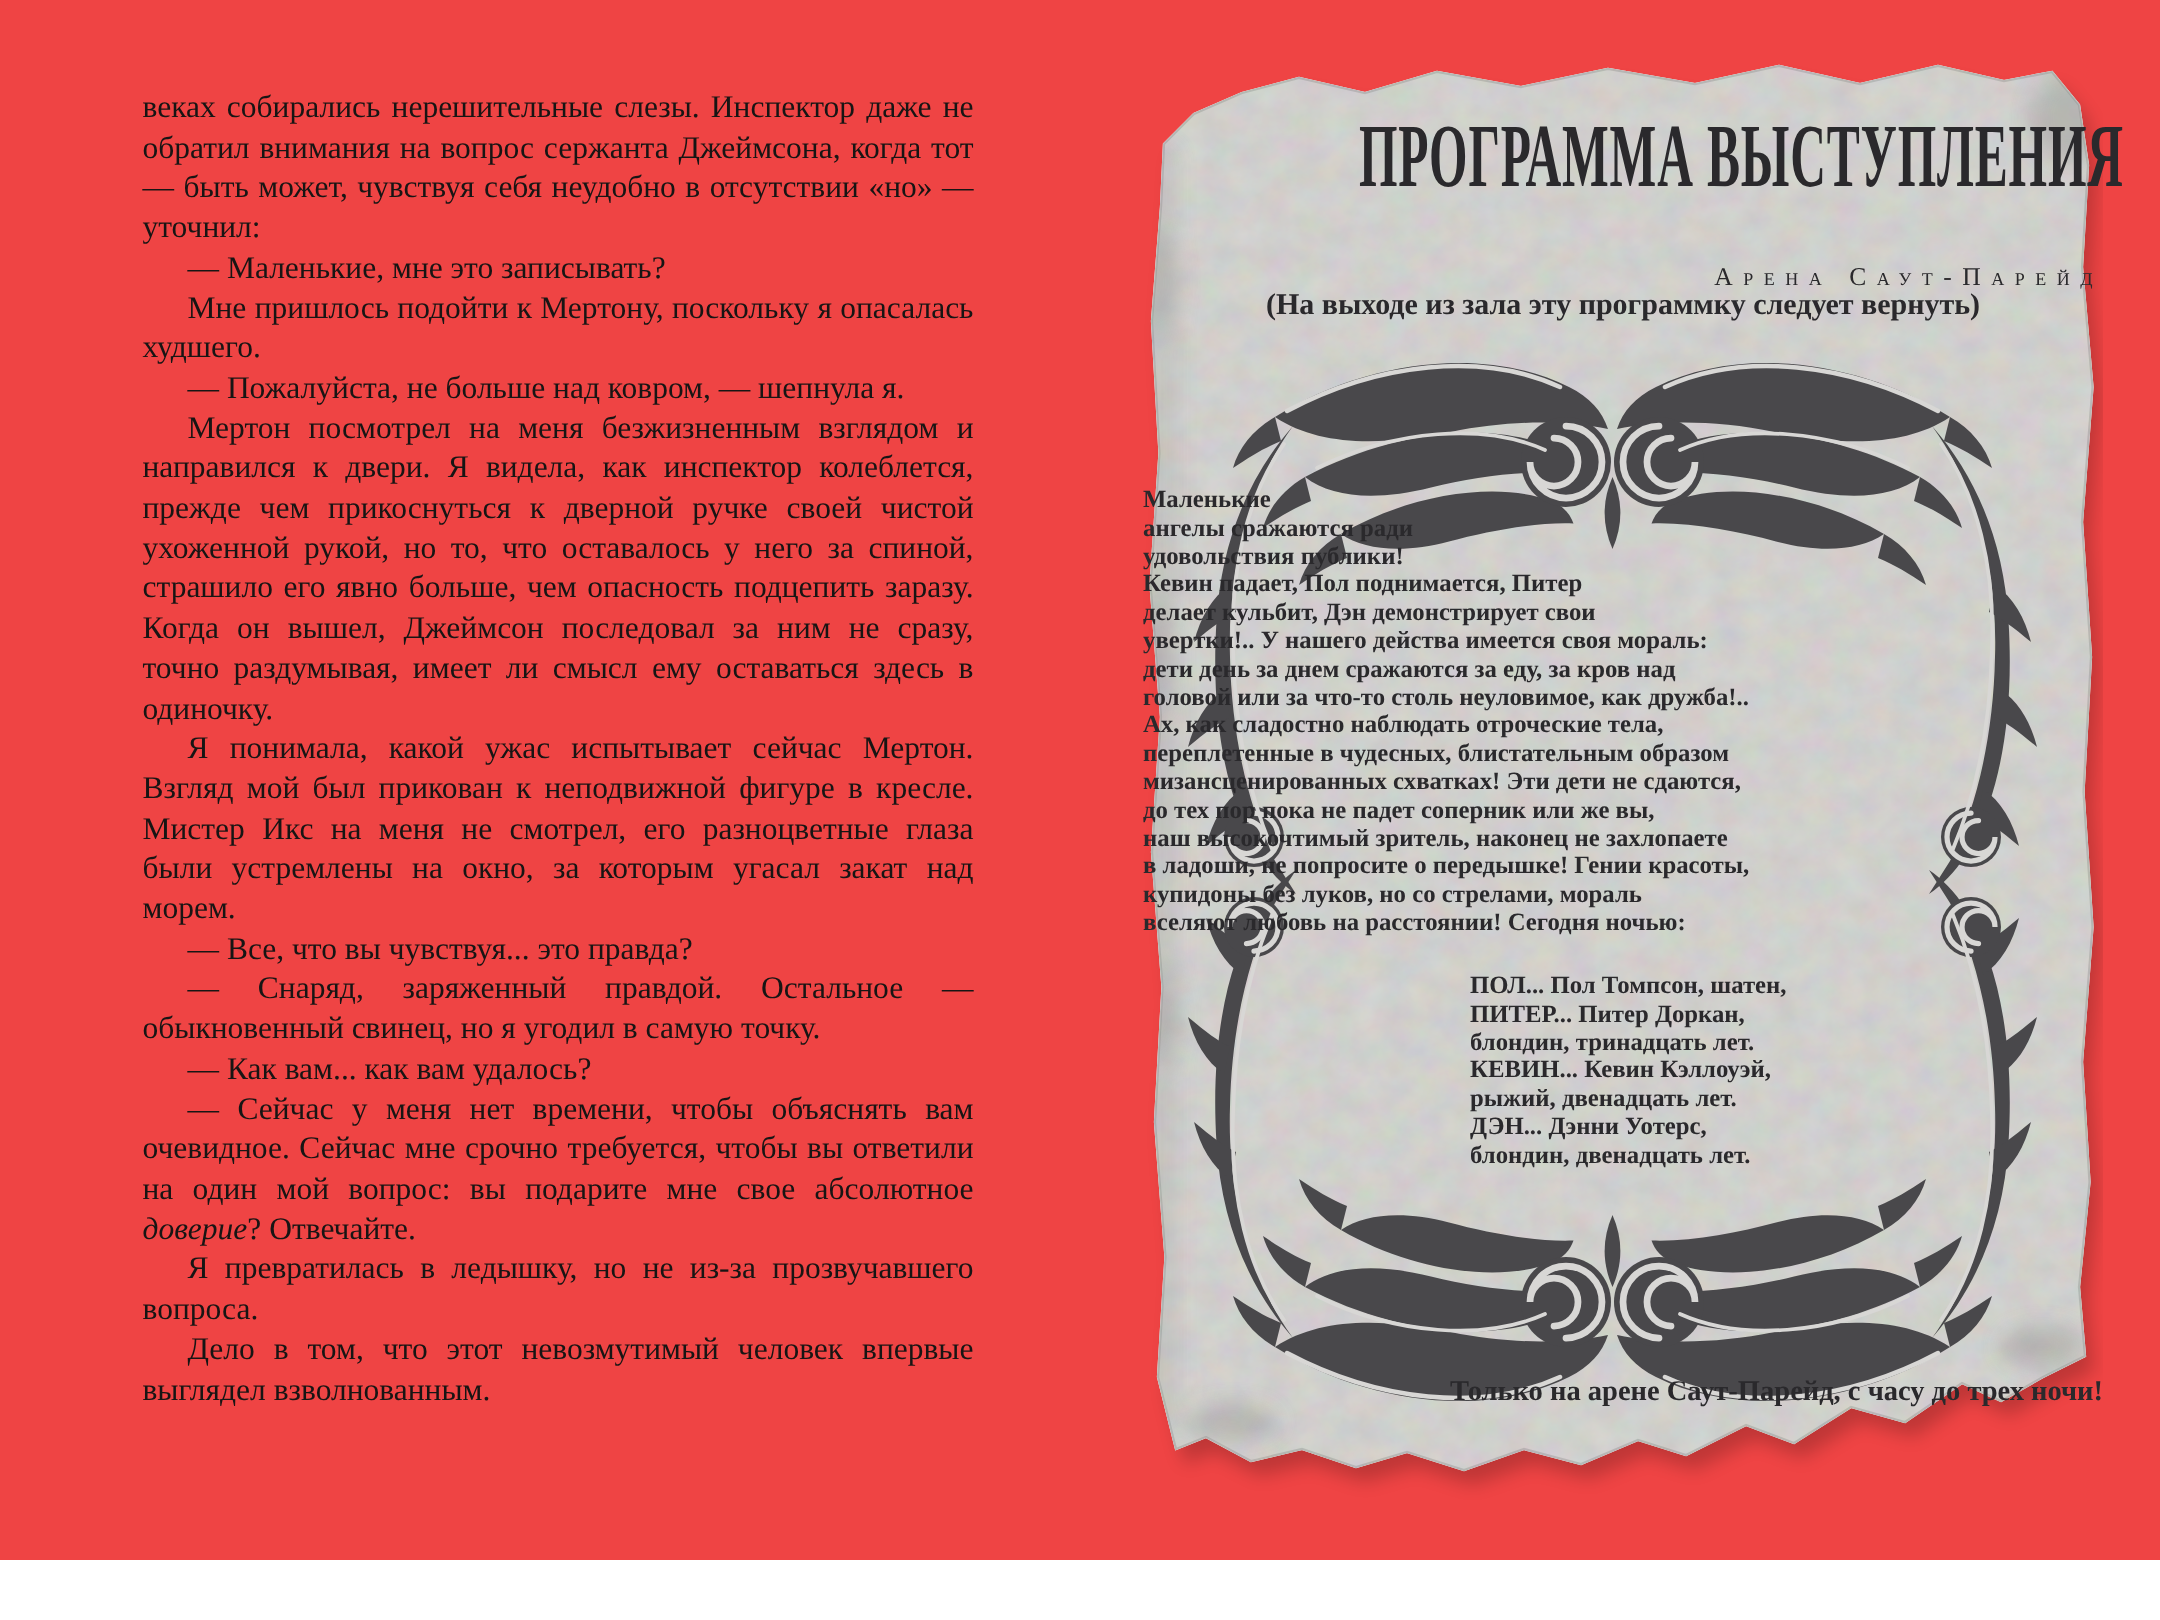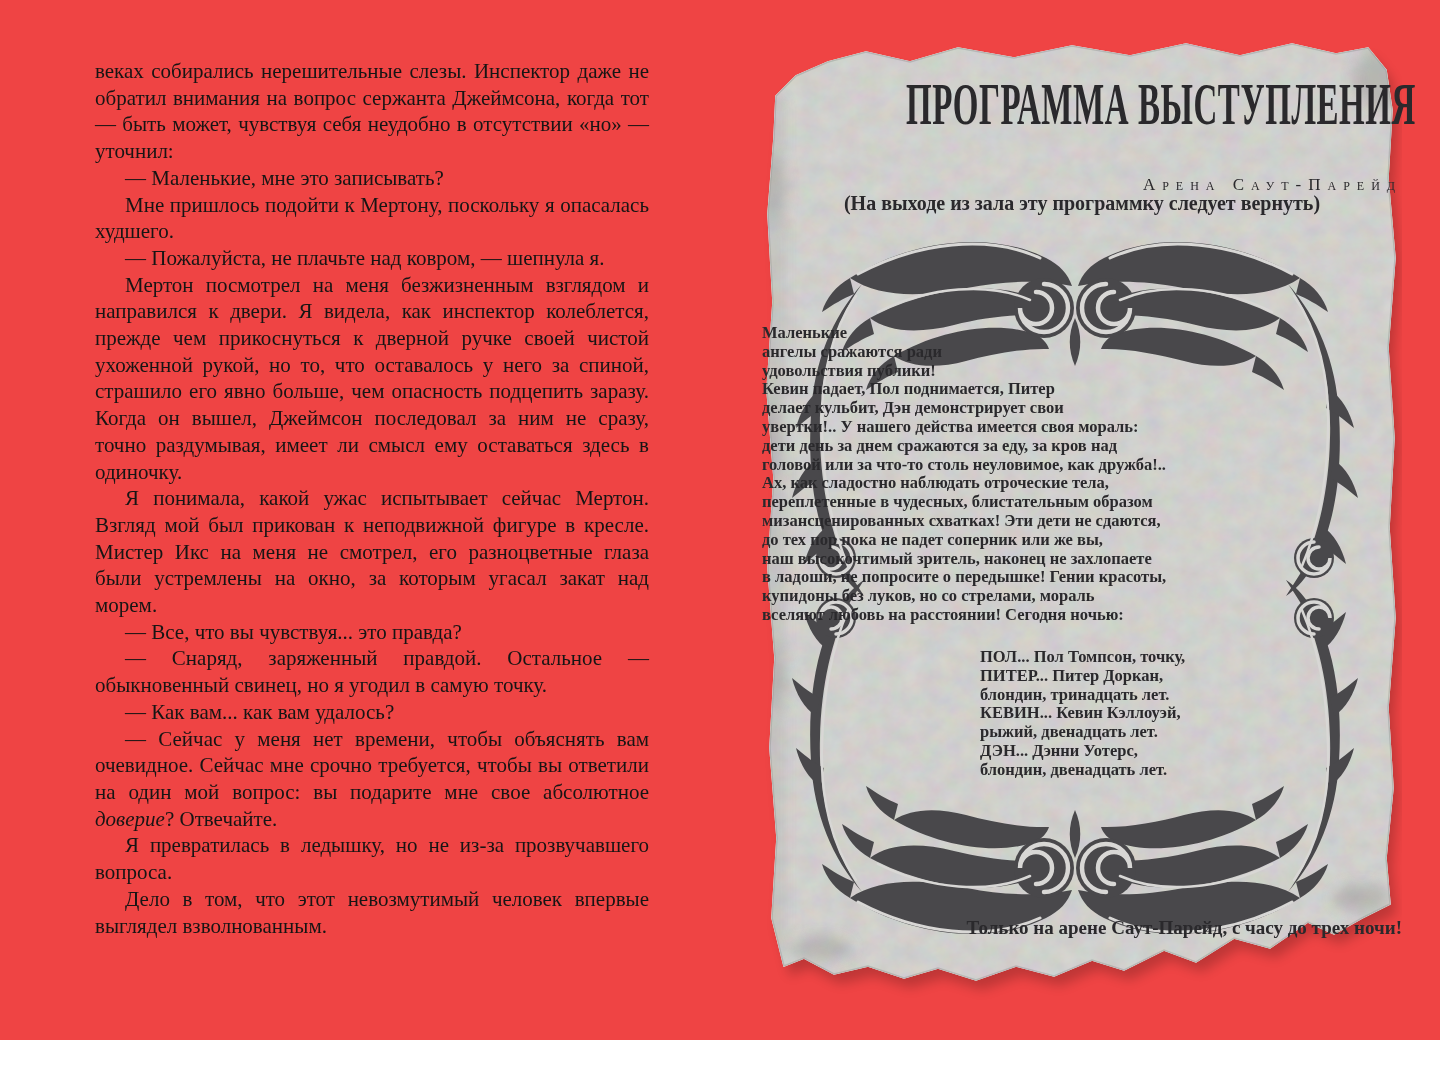--- a/index.html
+++ b/index.html
@@ -47,21 +47,21 @@
 </style>
 </head>
 <body>
 
 <div class="spread">
 
   <div class="left-page">
       <p><span>веках собирались нерешительные слезы. Инспектор даже не обратил внимания на вопрос сержанта Джеймсона, когда тот — быть может, чувствуя себя неудобно в отсутствии «но» — уточнил:</span><span></span><em></em><span></span></p>
       <p><span>— Маленькие, мне это записывать?</span><span></span><em></em><span></span></p>
       <p><span>Мне пришлось подойти к Мертону, поскольку я опасалась худшего.</span><span></span><em></em><span></span></p>
-      <p><span>— Пожалуйста, не плачьте над ковром, — шепнула я.</span><span></span><em></em><span></span></p>
+      <p><span>— Пожалуйста, не больше над ковром, — шепнула я.</span><span></span><em></em><span></span></p>
       <p><span>Мертон посмотрел на меня безжизненным взглядом и направился к двери. Я видела, как инспектор колеблется, прежде чем прикоснуться к дверной ручке своей чистой ухоженной рукой, но то, что оставалось у него за спиной, страшило его явно больше, чем опасность подцепить заразу. Когда он вышел, Джеймсон последовал за ним не сразу, точно раздумывая, имеет ли смысл ему оставаться здесь в одиночку.</span><span></span><em></em><span></span></p>
       <p><span>Я понимала, какой ужас испытывает сейчас Мертон. Взгляд мой был прикован к неподвижной фигуре в кресле. Мистер Икс на меня не смотрел, его разноцветные глаза были устремлены на окно, за которым угасал закат над морем.</span><span></span><em></em><span></span></p>
       <p><span>— Все, что вы чувствуя... это правда?</span><span></span><em></em><span></span></p>
       <p><span>— Снаряд, заряженный правдой. Остальное — обыкновенный свинец, но я угодил в самую точку.</span><span></span><em></em><span></span></p>
       <p><span>— Как вам... как вам удалось?</span><span></span><em></em><span></span></p>
       <p><span></span><span>— Сейчас у меня нет времени, чтобы объяснять вам очевидное. Сейчас мне срочно требуется, чтобы вы ответили на один мой вопрос: вы подарите мне свое абсолютное </span><em>доверие</em><span>? Отвечайте.</span></p>
       <p><span>Я превратилась в ледышку, но не из-за прозвучавшего вопроса.</span><span></span><em></em><span></span></p>
       <p><span>Дело в том, что этот невозмутимый человек впервые выглядел взволнованным.</span><span></span><em></em><span></span></p>
     </div>
 
@@ -157,21 +157,21 @@
         <div>переплетенные в чудесных, блистательным образом</div>
         <div>мизансценированных схватках! Эти дети не сдаются,</div>
         <div>до тех пор пока не падет соперник или же вы,</div>
         <div>наш высокочтимый зритель, наконец не захлопаете</div>
         <div>в ладоши, не попросите о передышке! Гении красоты,</div>
         <div>купидоны без луков, но со стрелами, мораль</div>
         <div>вселяют любовь на расстоянии! Сегодня ночью:</div>
       </div>
 
     <div class="overlay prog-cast">
-        <div>ПОЛ... Пол Томпсон, точку,</div>
+        <div>ПОЛ... Пол Томпсон, шатен,</div>
         <div>ПИТЕР... Питер Доркан,</div>
         <div>блондин, тринадцать лет.</div>
         <div>КЕВИН... Кевин Кэллоуэй,</div>
         <div>рыжий, двенадцать лет.</div>
         <div>ДЭН... Дэнни Уотерс,</div>
         <div>блондин, двенадцать лет.</div>
       </div>
 
     <div class="overlay prog-footer">Только на арене Саут-Парейд, с часу до трех ночи!</div>
   </div>

